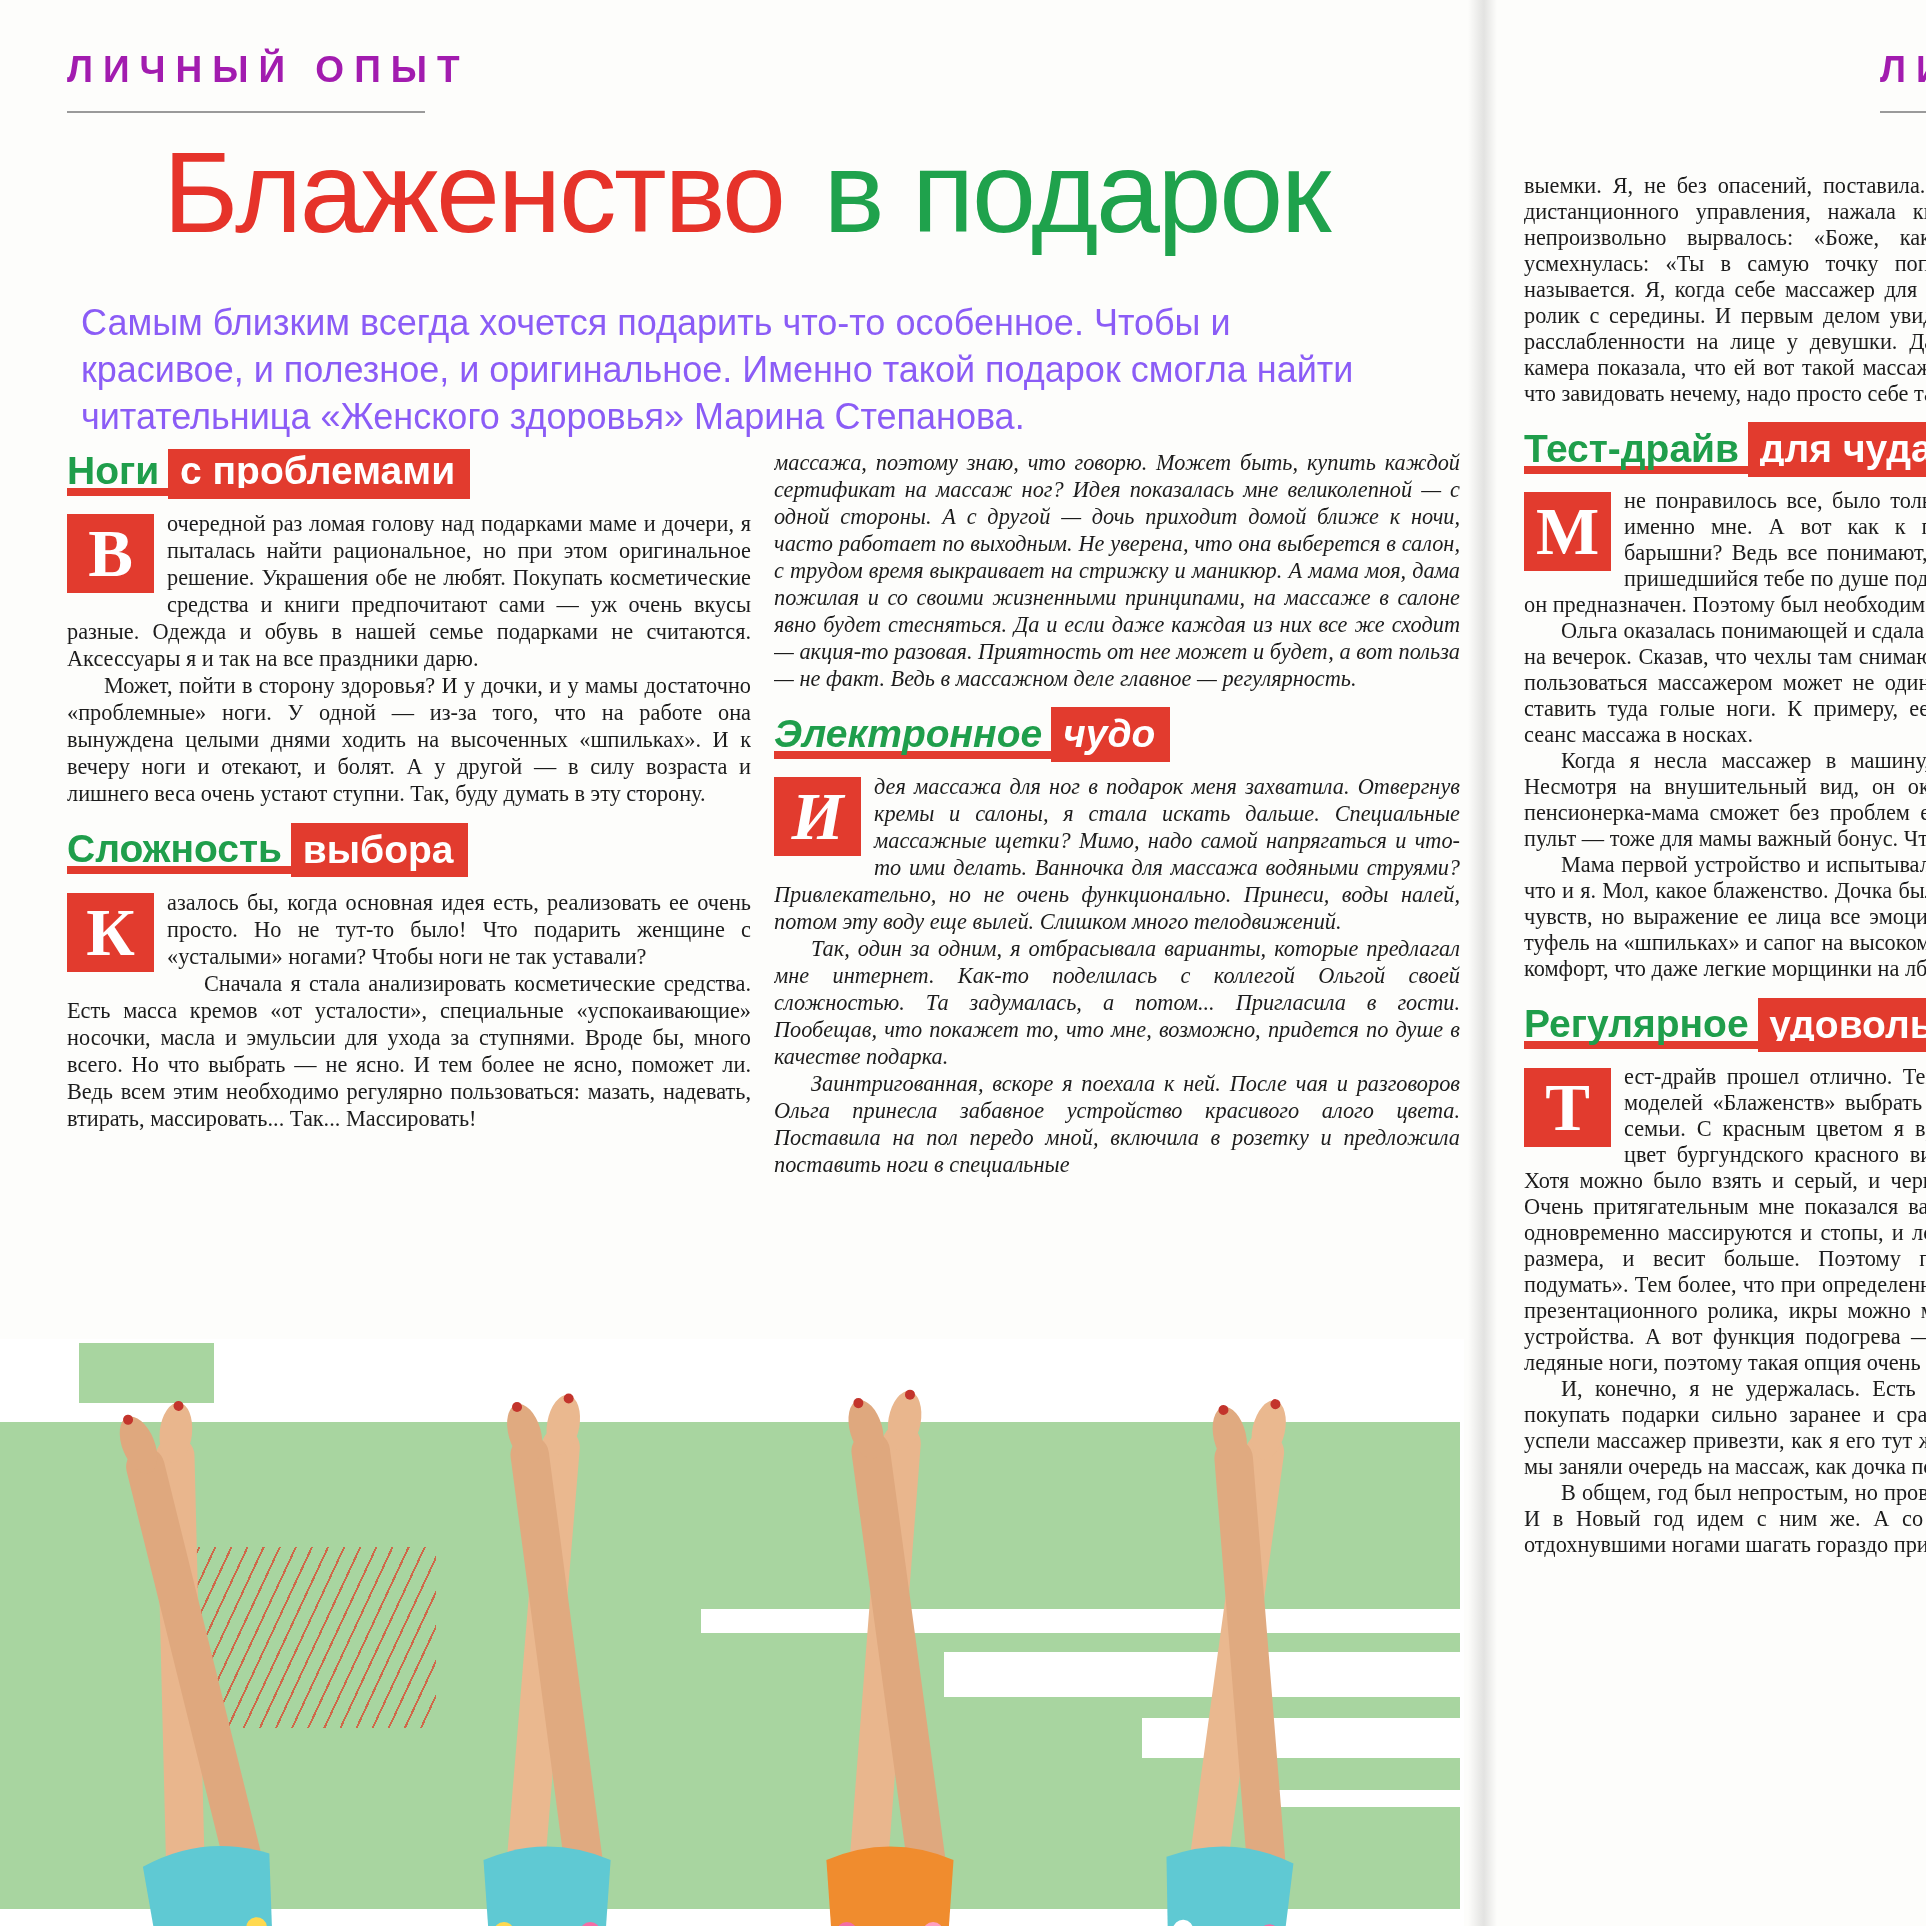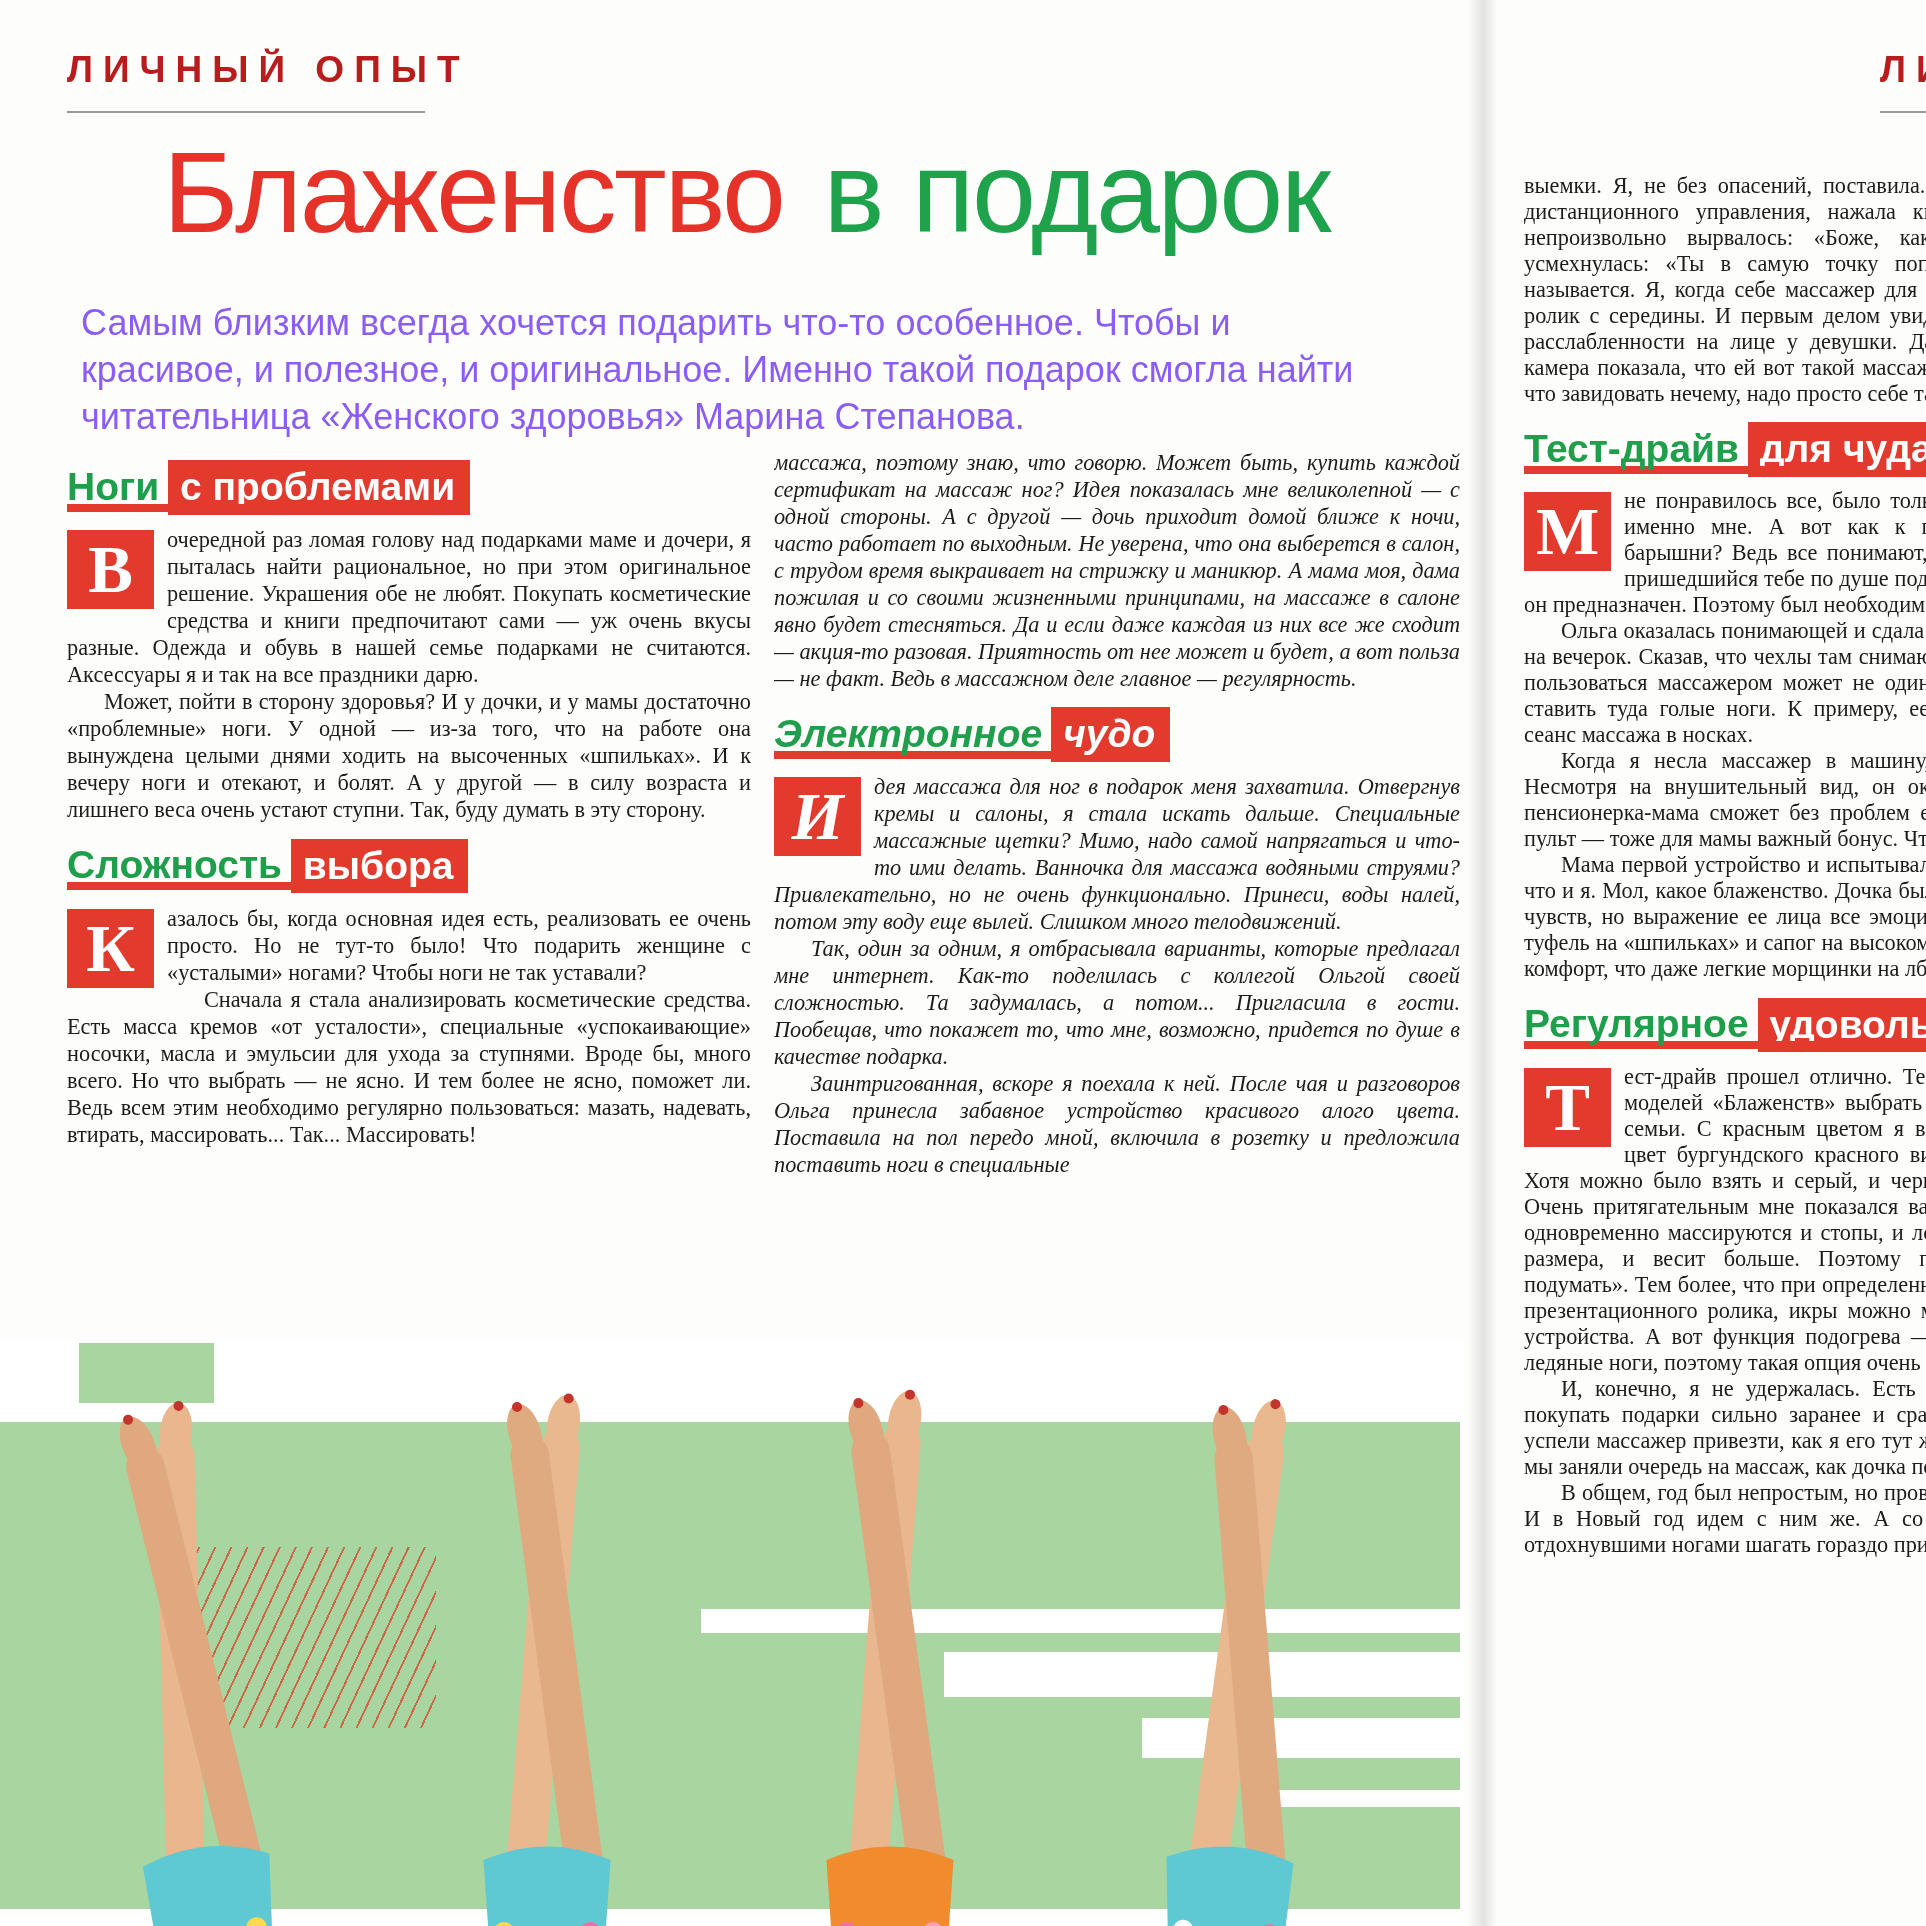--- a/index.html
+++ b/index.html
@@ -1,35 +1,35 @@
 <!DOCTYPE html>
 <html lang="ru" style="font-size:6.2px"><head>
 <meta charset="utf-8">
 <style>
   html,body{margin:0;padding:0;background:#ffffff;}
   .spread{position:relative;width:2914px;height:2011px;background:#fdfdfb;overflow:hidden;font-family:"Liberation Serif",serif;}
   
-  .kicker{position:absolute;top:49px;font-family:"Liberation Sans",sans-serif;font-size:37px;font-weight:600;letter-spacing:10px;color:#b91c1c;white-space:nowrap;}
+  .kicker{position:absolute;top:49px;font-family:"Liberation Sans",sans-serif;font-size:37px;font-weight:600;letter-spacing:10px;color:#a21caf;white-space:nowrap;}
   .kicker-rule{position:absolute;height:2.3px;background:#9a9a9a;top:111px;}
   
   .title{position:absolute;left:42px;top:135px;width:1391px;text-align:center;font-family:"Liberation Sans",sans-serif;font-weight:300;font-size:115px;letter-spacing:-2.3px;line-height:1;white-space:nowrap;}
   .title .t-red{color:#e6332a;margin-left:17px;}
   .title .t-green{color:#1fa24c;margin-left:40px;}
   .lead{position:absolute;left:81px;top:300px;width:1321px;font-family:"Liberation Sans",sans-serif;font-size:36px;line-height:1.3;text-align:left;color:#8b5cf6;}
   
   .colL1{position:absolute;left:67px;top:449px;width:684px;overflow:hidden;height:882px;}
   .colL2{position:absolute;left:774px;top:449px;width:686px;overflow:hidden;height:882px;font-style:italic;}
   .colR{position:absolute;left:1524px;top:173px;width:711px;overflow:hidden;height:1741px;}
   .bt{margin:0;font-size:22.3px;line-height:27px;text-align:justify;color:#1c1c1c;}
   .colR .bt{line-height:26px;}
   .indent{text-indent:37px;}
   .cap{float:left;width:87px;height:79px;margin:3.9px 13px 3.1px 0;background:#e23b2e;color:#ffffff;font-family:"Liberation Serif",serif;font-weight:bold;font-size:67px;line-height:79px;text-align:center;}
   
   .shdr{position:relative;margin:20px 0 17.7px;font-family:"Liberation Sans",sans-serif;font-weight:700;font-size:39px;line-height:1.12;white-space:nowrap;}
-  .shdr.first{margin-top:16px;}
+  .shdr.first{margin-top:0;}
   .sg{color:#1f9e4b;position:relative;z-index:2;padding-right:9.2px;}
   .sr{background:#e23b2e;color:#ffffff;padding:4.6px 14.6px 7px 11.6px;}
   .sbar{position:absolute;left:0;bottom:-3.1px;width:42%;height:7.7px;background:#e23b2e;}
   
   .photo{position:absolute;left:0;top:1339px;width:1464px;height:673px;background:#ffffff;}
   .ph-tab{position:absolute;left:79px;top:3.9px;width:135px;height:60px;background:#a8d5a0;}
   .ph-main{position:absolute;left:0;top:83px;width:1460px;height:487px;background:#a8d5a0;}
   .ph-stripe{position:absolute;background:#ffffff;}
   .ph-hatch{position:absolute;left:166px;top:208px;width:270px;height:181px;background:repeating-linear-gradient(115deg,rgba(214,85,58,0.85) 0 1.9px,rgba(0,0,0,0) 1.9px 14.6px);}
   .ph-svg{position:absolute;left:0;top:0;width:1464px;height:673px;}

